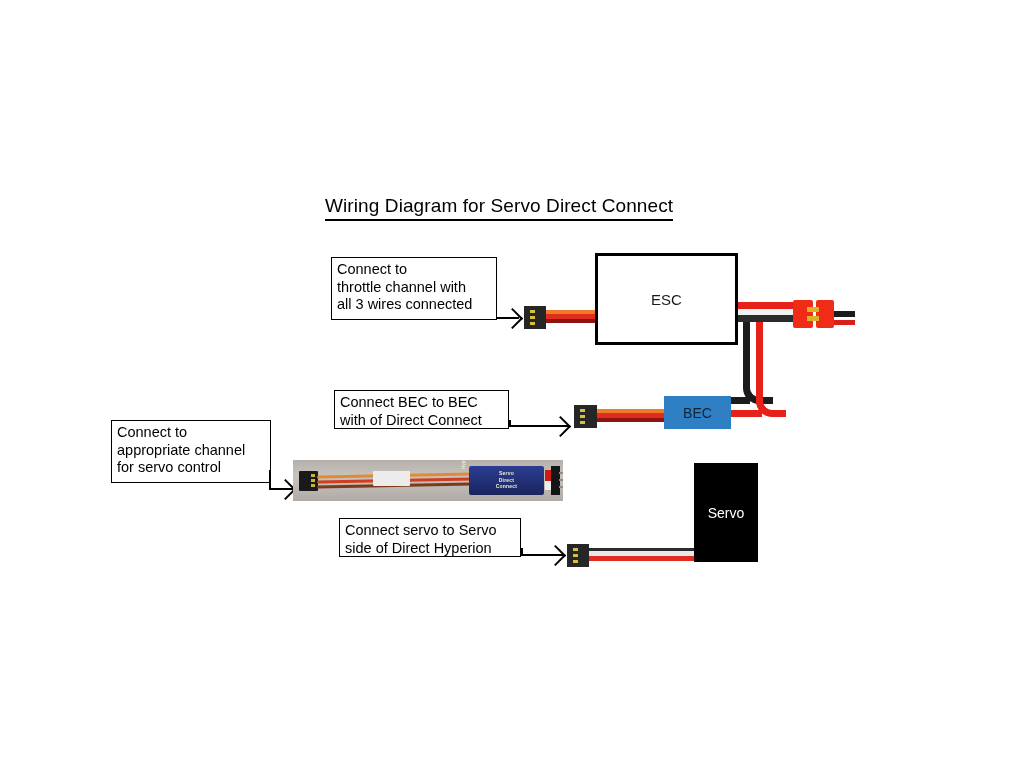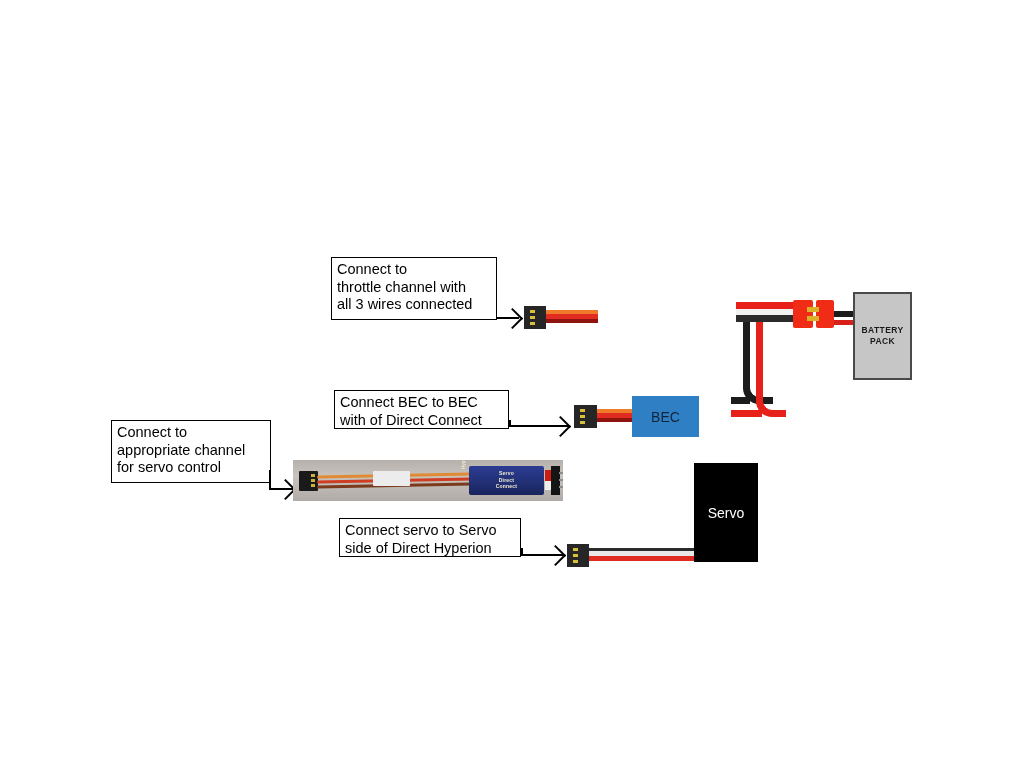--- a/index.html
+++ b/index.html
@@ -80,22 +80,22 @@
     font-size: 8.5px;
     font-weight: bold;
     letter-spacing: 0.4px;
     line-height: 11px;
     color: #1a1a1a;
     text-align: center;
     z-index: 14;
   }
   .bec-box {
     position: absolute;
-    left: 632px; top: 396px;
-    width: 67px; height: 41px;
+    left: 664px; top: 396px;
+    width: 67px; height: 33px;
     background: #2f7fc4;
     display: flex;
     align-items: center;
     justify-content: center;
     font-size: 14px;
     color: #10243a;
     z-index: 14;
   }
   .servo-box {
     position: absolute;
@@ -259,20 +259,21 @@
     font-size: 4.5px; color: #e9e4c8;
     transform: rotate(-90deg); transform-origin: left top;
     white-space: nowrap; font-weight: bold;
   }
 </style>
 </head>
 <body>
 
 <div id="canvas">
 
+  <div class="title">Wiring Diagram for Servo Direct Connect</div>
 
   <div class="callout" id="callout-throttle">Connect  to
 throttle channel with
 all 3 wires connected</div>
 
   <div class="callout" id="callout-bec">Connect BEC to BEC
 with of Direct Connect</div>
 
   <div class="callout" id="callout-servoctl">Connect to
 appropriate channel
@@ -334,25 +335,24 @@
     <span class="pin p1"></span>
     <span class="pin p2"></span>
     <span class="pin p3"></span>
   </div>
   <div class="plug" id="plug-servo">
     <span class="pin p1"></span>
     <span class="pin p2"></span>
     <span class="pin p3"></span>
   </div>
 
-
-  <div class="battery-box">
-    <span>BATTERY</span>
-    <span>PACK</span>
-  </div>
+  <div class="esc-box">
+    <span>ESC</span>
+  </div>
+
 
   <div class="bec-box">
     <span>BEC</span>
   </div>
 
   <div class="servo-box">
     <span>Servo</span>
   </div>
 
   <div class="photo">

